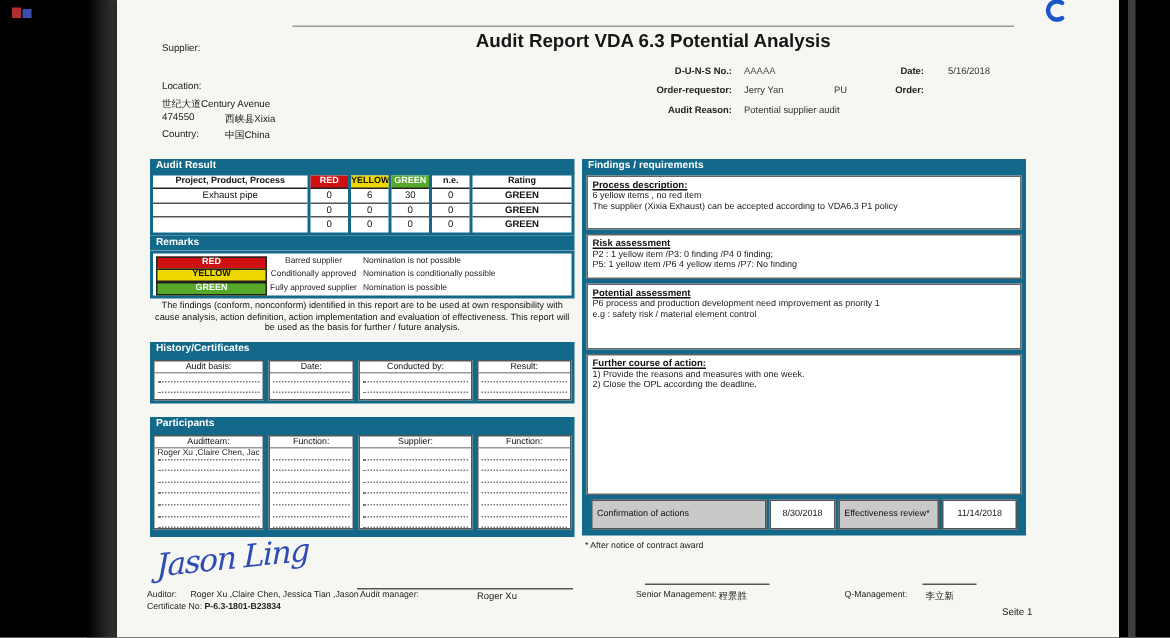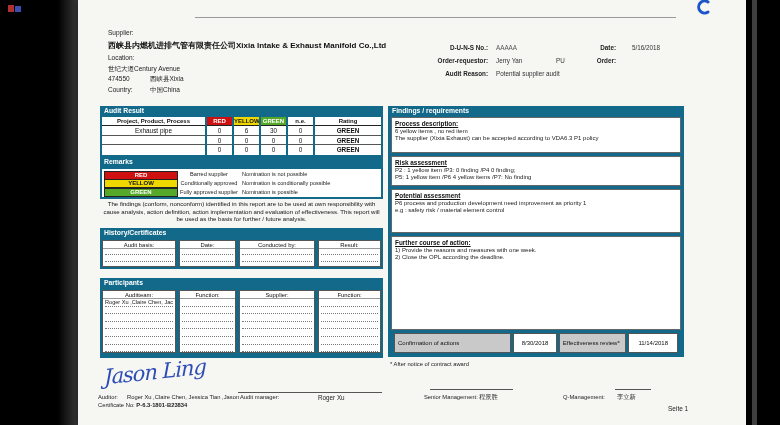--- a/index.html
+++ b/index.html
@@ -82,26 +82,26 @@
 
 <div class="screen">
   <div class="left-edge"></div>
   <div class="right-line"></div>
   <div class="speck-red"></div>
   <div class="speck-blue"></div>
 
   <div class="page">
 
     <div class="title-rule"></div>
+    <div class="doc-title">Audit Report VDA 6.3 Potential Analysis</div>
     <svg class="logo-mark" viewBox="0 0 18 15">
       <path d="M14 2 A6 6 0 1 0 14 12" fill="none" stroke="#1b55c8" stroke-width="3" stroke-linecap="round"></path>
     </svg>
 
     <div class="t65" style="left:30px;top:29px;">Supplier:</div>
-    <div class="sup-name">西峡县内燃机进排气管有限责任公司Xixia Intake &amp; Exhaust Manifold Co.,Ltd</div>
     <div class="t65" style="left:30px;top:54px;">Location:</div>
     <div class="t65" style="left:30px;top:65px;">世纪大道Century Avenue</div>
     <div class="t65" style="left:30px;top:75px;">474550</div>
     <div class="t65" style="left:72px;top:75px;">西峡县Xixia</div>
     <div class="t65" style="left:30px;top:86px;">Country:</div>
     <div class="t65" style="left:72px;top:86px;">中国China</div>
 
     <div class="meta-label" style="left:324px;top:44px;">D-U-N-S No.:</div>
     <div class="meta-val" style="left:418px;top:44px;color:#555;">AAAAA</div>
     <div class="meta-label" style="left:452px;top:44px;">Date:</div>

